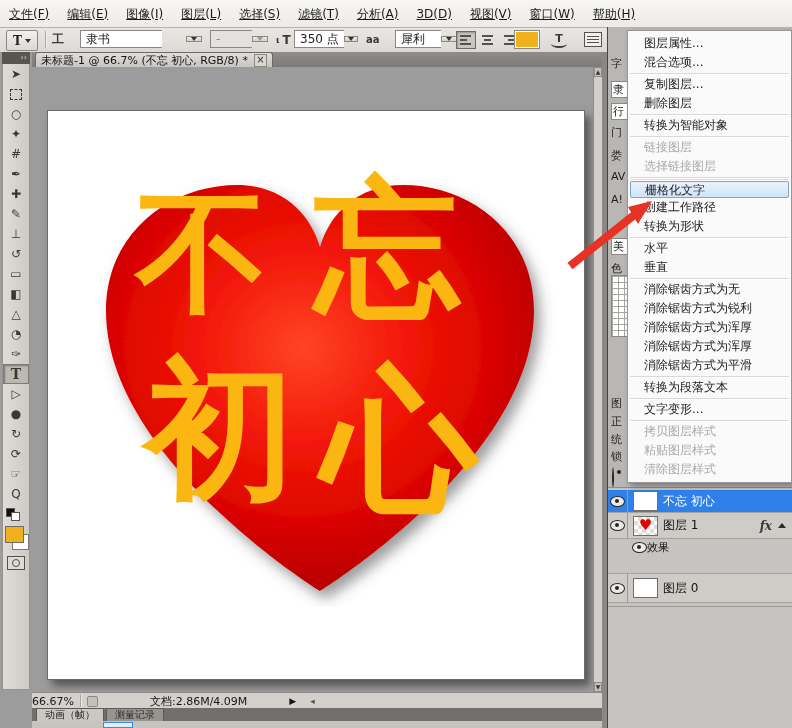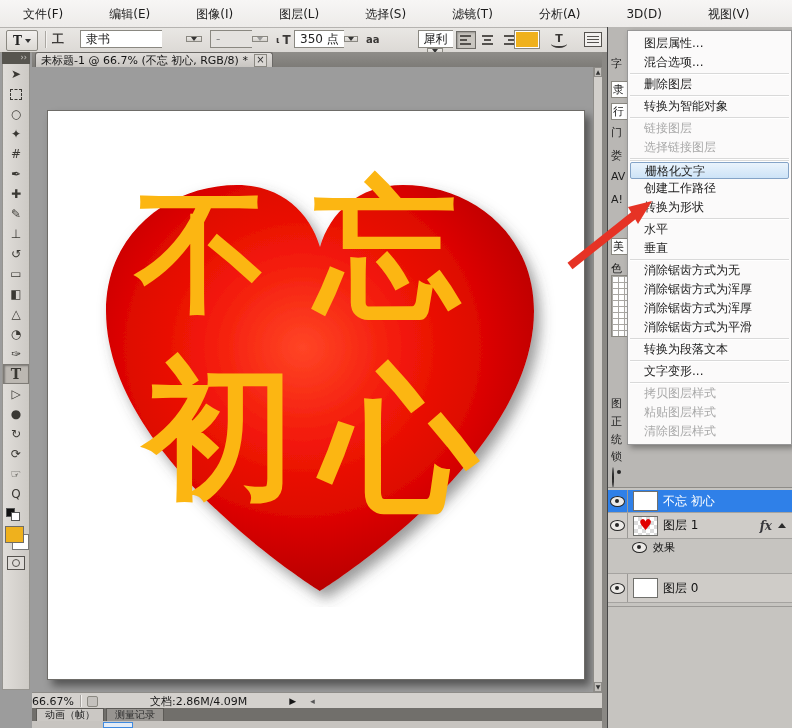--- a/index.html
+++ b/index.html
@@ -4,21 +4,21 @@
 <style>
   html,body{margin:0;padding:0;}
   body{width:792px;height:728px;position:relative;overflow:hidden;
        font-family:"DejaVu Sans","Liberation Sans",sans-serif;background:#9c9c9c;
        -webkit-font-smoothing:antialiased;}
   .abs{position:absolute;}
 
   
   #menubar{left:0;top:0;width:792px;height:27px;background:linear-gradient(#f7f6f5,#edebe9);
            border-bottom:1px solid #b5b3b0;display:flex;align-items:center;font-size:12px;color:#1b1b1b;}
-  .menu-item{padding:0 23px;line-height:26px;white-space:nowrap;cursor:default;}
+  .menu-item{padding:0 9px;line-height:26px;white-space:nowrap;cursor:default;text-decoration:underline;}
 
   
   #optionsbar{left:0;top:28px;width:792px;height:24px;background:linear-gradient(#e9e7e4,#dcd9d5);
               border-bottom:1px solid #98968f;font-size:12px;color:#222;}
   .ob{position:absolute;top:2px;height:19px;display:flex;align-items:center;}
   .btn-sunken{border:1px solid #8a8881;background:linear-gradient(#f2f0ee,#dcd9d4);border-radius:2px;}
   .tool-T{width:30px;justify-content:center;font-weight:bold;font-family:"DejaVu Serif",serif;}
   .mini-arrow{width:0;height:0;border-left:3px solid transparent;border-right:3px solid transparent;border-top:4px solid #333;margin-left:3px;}
   .vsep{position:absolute;top:3px;width:1px;height:17px;background:#aaa7a2;box-shadow:1px 0 0 #f4f2f0;}
   .combo{display:flex;height:18px;}
@@ -187,21 +187,21 @@
   </div>
   <div class="ob combo" style="left:294px;width:64px;">
     <span class="val" style="flex:1;">350 点</span>
     <span class="arw">
         <span class="mini-arrow" style="margin:0;"></span>
       </span>
   </div>
   <div class="ob" style="left:366px;">
     <span class="icon-label" style="font-size:10px;">aa</span>
   </div>
-  <div class="ob combo" style="left:404px;width:62px;flex-direction:column;">
+  <div class="ob combo" style="left:395px;width:62px;">
     <span class="val" style="flex:1;">犀利</span>
     <span class="arw">
         <span class="mini-arrow" style="margin:0;"></span>
       </span>
   </div>
   <div class="ob" style="left:456px;">
     <div class="alignbtn pressed">
       <span style="width:11px;"></span>
         <span style="width:7px;"></span>
         <span style="width:11px;"></span>
@@ -354,53 +354,55 @@
         </span>
       <span class="thumb checker">
           <span class="ht">♥</span>
         </span>
       <span>图层 1</span>
       <span class="fxbadge">fx</span>
       <span class="fxchev"></span>
     </div>
     <div class="lrow row-fx1">
       <span class="eye indent1"></span>
-      <span style="margin-left:6px;">效果</span>
+      <span style="">效果</span>
     </div>
     <div class="lrow row-l0">
       <span class="eyecell">
           <span class="eye"></span>
         </span>
       <span class="thumb"></span>
       <span>图层 0</span>
     </div>
     <div id="layers-bottomline"></div>
   </div>
 </div>
 
 <div id="ctxmenu" class="abs">
     <div class="mi">图层属性...</div>
     <div class="mi">混合选项...</div>
     <div class="msep"></div>
+    <div class="mi">复制图层...</div>
     <div class="mi">删除图层</div>
     <div class="msep"></div>
     <div class="mi">转换为智能对象</div>
     <div class="msep"></div>
     <div class="mi disabled">链接图层</div>
     <div class="mi disabled">选择链接图层</div>
     <div class="msep"></div>
     <div class="msep"></div>
     <div class="mi hl">栅格化文字</div>
     <div class="mi">创建工作路径</div>
     <div class="mi">转换为形状</div>
     <div class="msep"></div>
     <div class="mi">水平</div>
     <div class="mi">垂直</div>
     <div class="msep"></div>
     <div class="mi">消除锯齿方式为无</div>
+    <div class="mi">消除锯齿方式为锐利</div>
     <div class="mi">消除锯齿方式为浑厚</div>
     <div class="mi">消除锯齿方式为浑厚</div>
     <div class="mi">消除锯齿方式为平滑</div>
     <div class="msep"></div>
     <div class="mi">转换为段落文本</div>
     <div class="msep"></div>
     <div class="mi">文字变形...</div>
     <div class="msep"></div>
     <div class="mi disabled">拷贝图层样式</div>
     <div class="mi disabled">粘贴图层样式</div>

